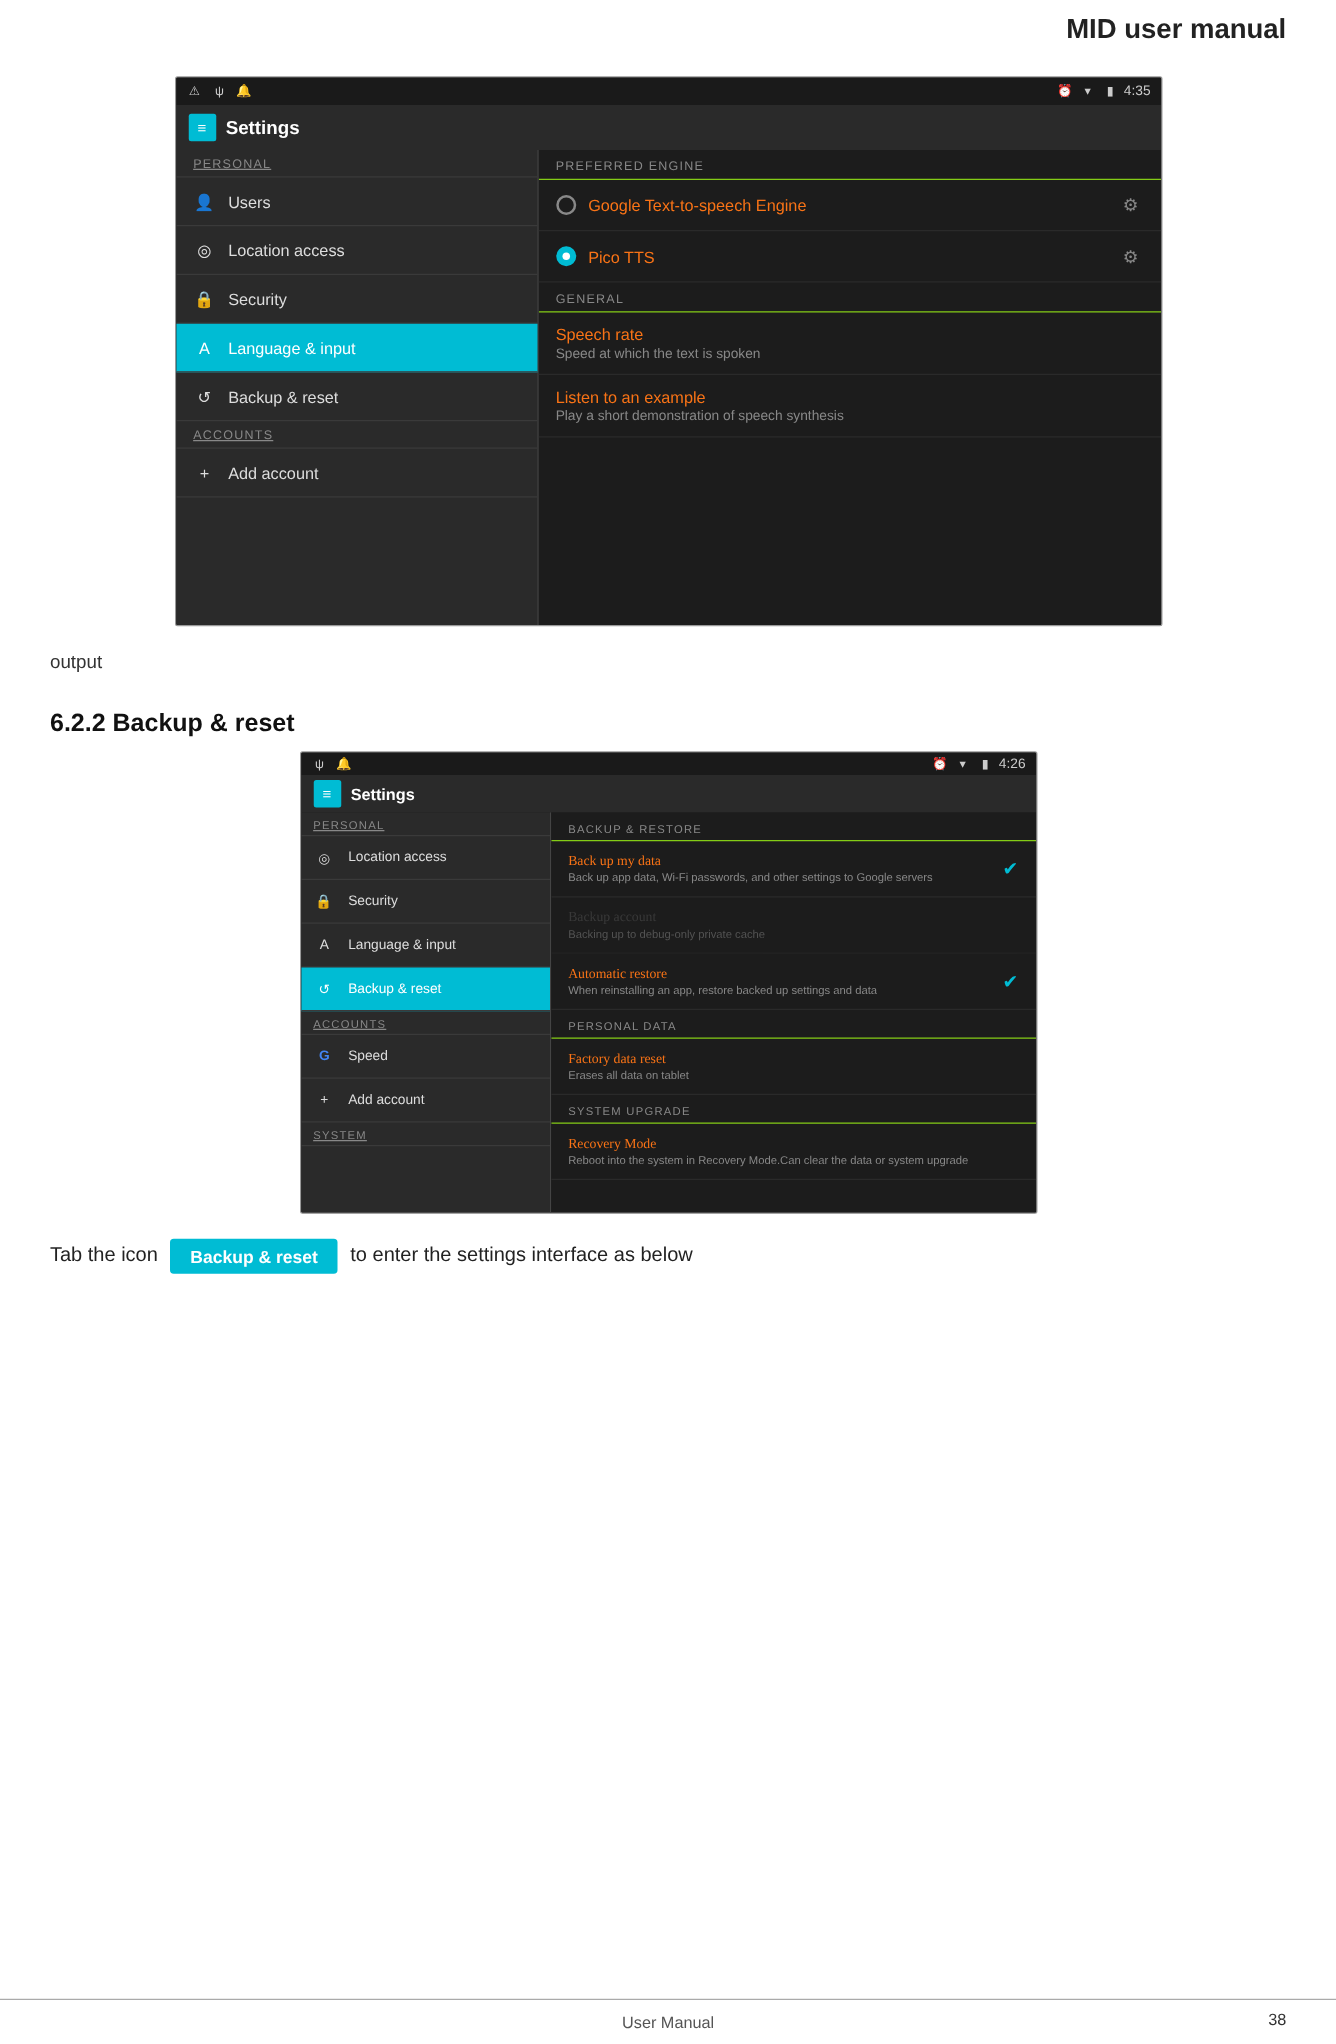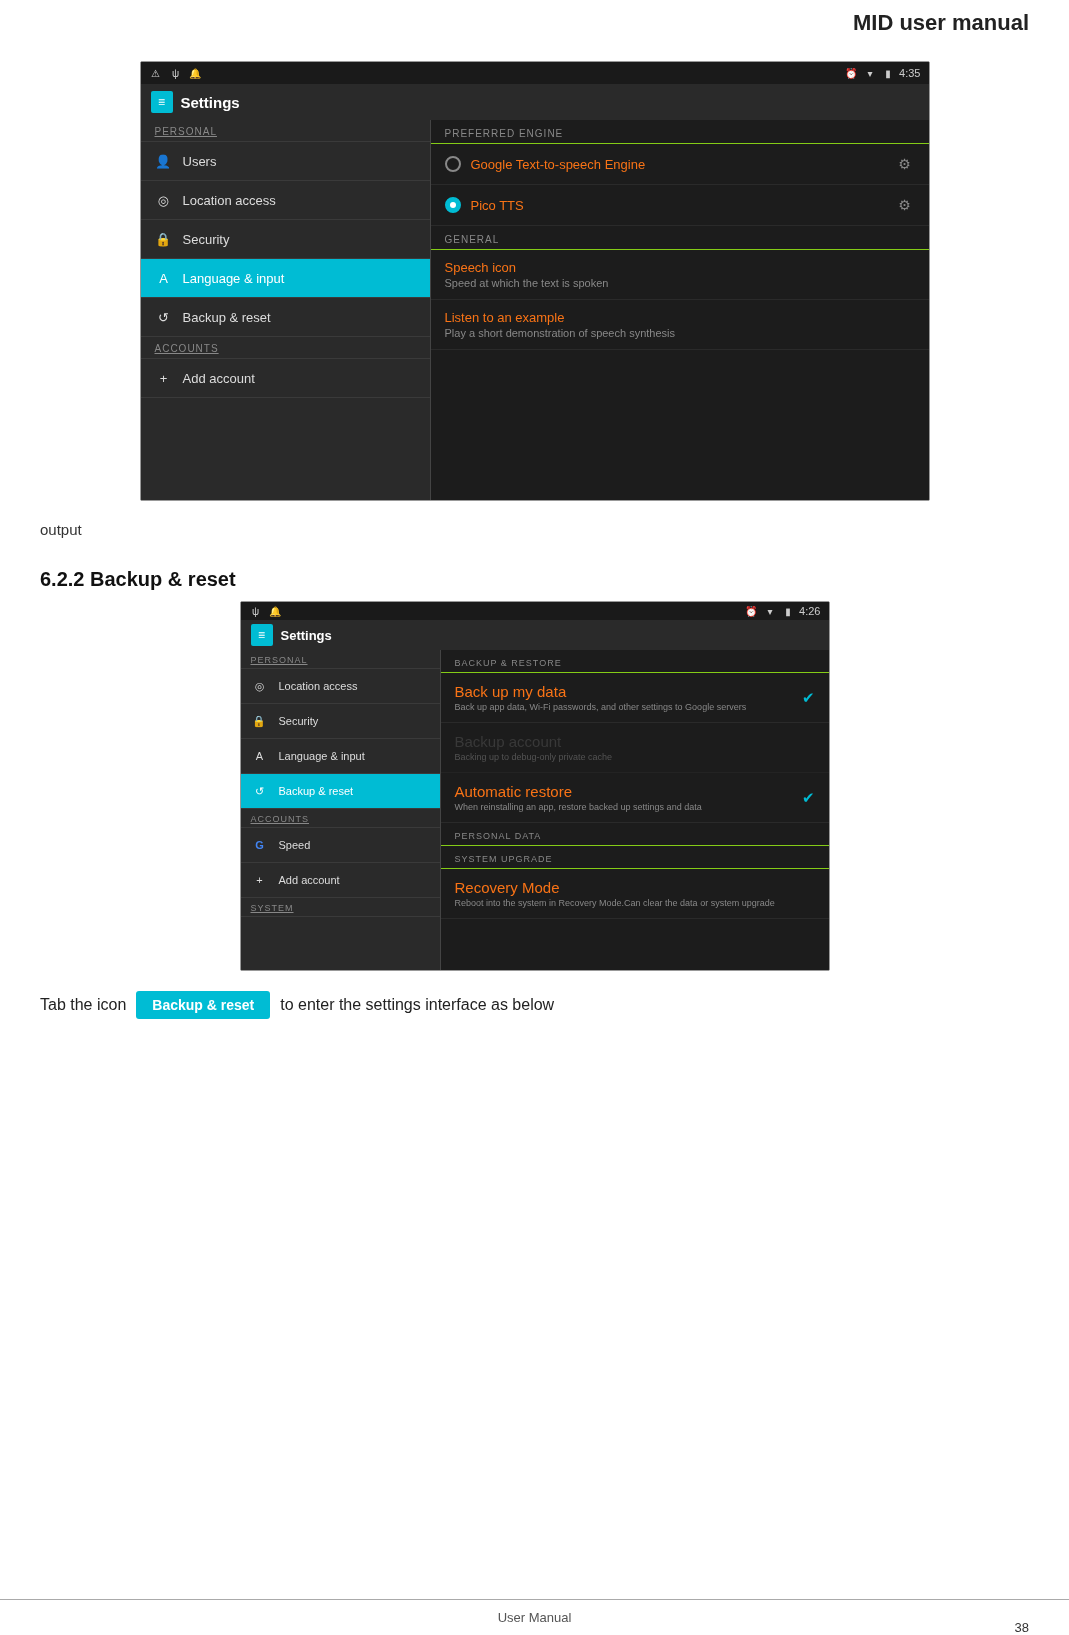--- a/index.html
+++ b/index.html
@@ -245,21 +245,21 @@
       left: 0;
       right: 0;
       border-top: 1px solid #aaa;
       text-align: center;
       padding: 10px;
       font-size: 13px;
       color: #555;
     }
     .page-number {
       position: absolute;
-      bottom: 0;
+      bottom: 12px;
       right: 40px;
       font-size: 13px;
       color: #333;
     }
 
     
     .second-screenshot {
       border: 1px solid #999;
       background: #1a1a1a;
       width: 590px;
@@ -278,21 +278,22 @@
       padding: 8px 10px;
     }
     .second-screenshot .sidebar-section-label {
       font-size: 9px;
       padding: 5px 10px 3px;
     }
     .second-screenshot .sidebar-item-icon {
       font-size: 11px;
     }
     .second-screenshot .panel-item-title {
-      font-size: 15px;
+      font-size: 11px;
+      font-family: Liberation Serif, serif;
     }
     .second-screenshot .panel-item-subtitle {
       font-size: 9px;
     }
     .second-screenshot .panel-section-label {
       font-size: 9px;
     }
     .second-screenshot .settings-header-title {
       font-size: 13px;
     }
@@ -403,21 +404,21 @@
           <div class="panel-item-text">
             <div class="panel-item-title">Pico TTS</div>
           </div>
           <div class="panel-item-settings">⚙</div>
         </div>
 
         <div class="panel-section-label">GENERAL</div>
 
         <div class="panel-item">
           <div class="panel-item-text">
-            <div class="panel-item-title">Speech icon</div>
+            <div class="panel-item-title">Speech rate</div>
             <div class="panel-item-subtitle">Speed at which the text is spoken</div>
           </div>
         </div>
 
         <div class="panel-item">
           <div class="panel-item-text">
             <div class="panel-item-title">Listen to an example</div>
             <div class="panel-item-subtitle">Play a short demonstration of speech synthesis</div>
           </div>
         </div>
@@ -509,20 +510,26 @@
         <div class="panel-item">
           <div class="panel-item-text">
             <div class="panel-item-title">Automatic restore</div>
             <div class="panel-item-subtitle">When reinstalling an app, restore backed up settings and data</div>
           </div>
           <div class="panel-item-check">✔</div>
         </div>
 
         <div class="panel-section-label">PERSONAL DATA</div>
 
+        <div class="panel-item">
+          <div class="panel-item-text">
+            <div class="panel-item-title">Factory data reset</div>
+            <div class="panel-item-subtitle">Erases all data on tablet</div>
+          </div>
+        </div>
 
         <div class="panel-section-label">SYSTEM UPGRADE</div>
 
         <div class="panel-item">
           <div class="panel-item-text">
             <div class="panel-item-title">Recovery Mode</div>
             <div class="panel-item-subtitle">Reboot into the system in Recovery Mode.Can clear the data or system upgrade</div>
           </div>
         </div>
       </div>

